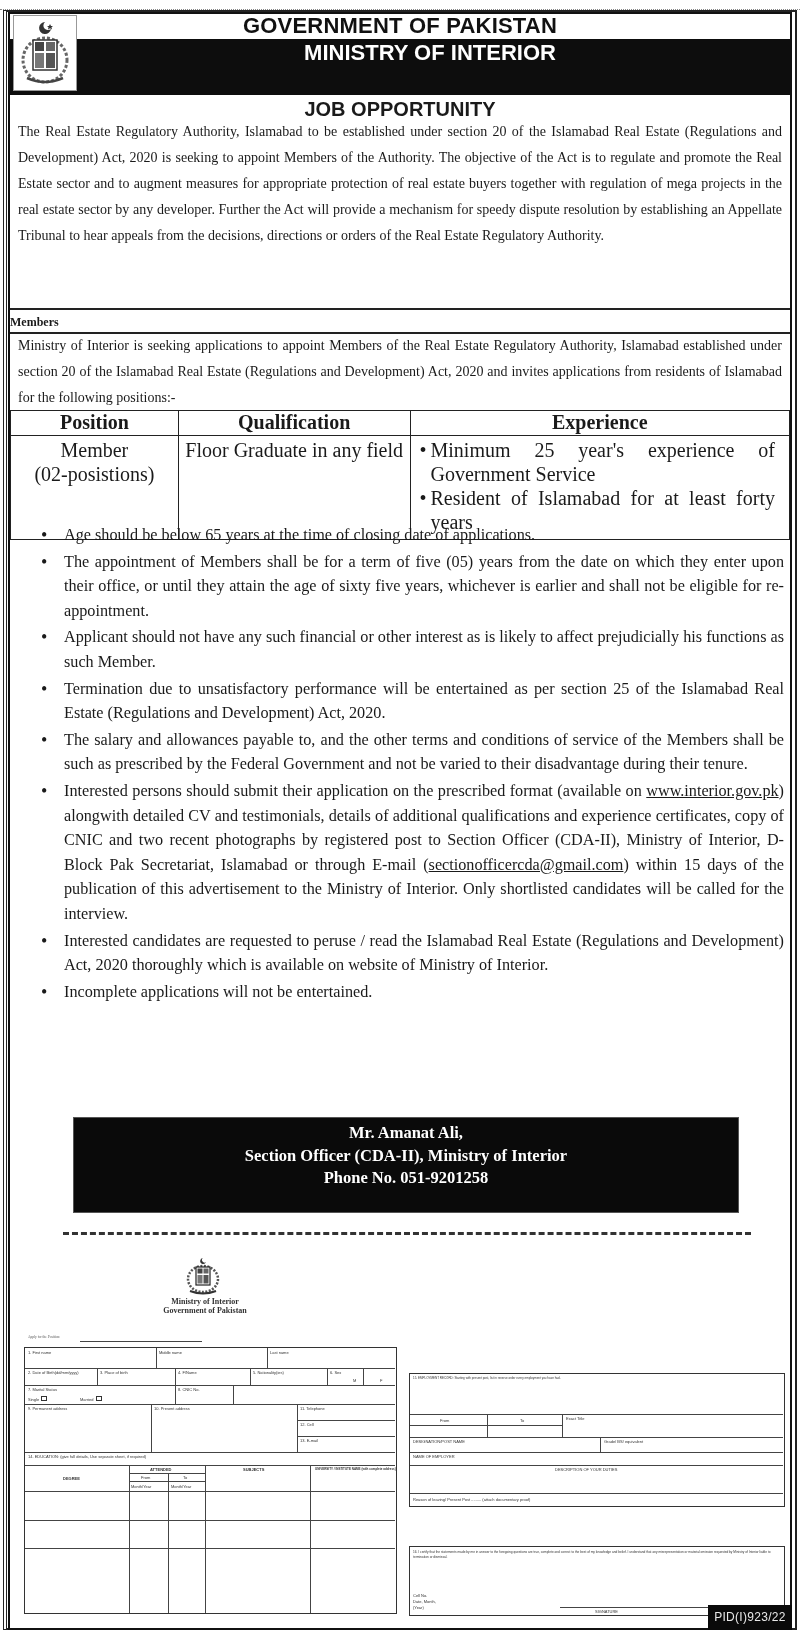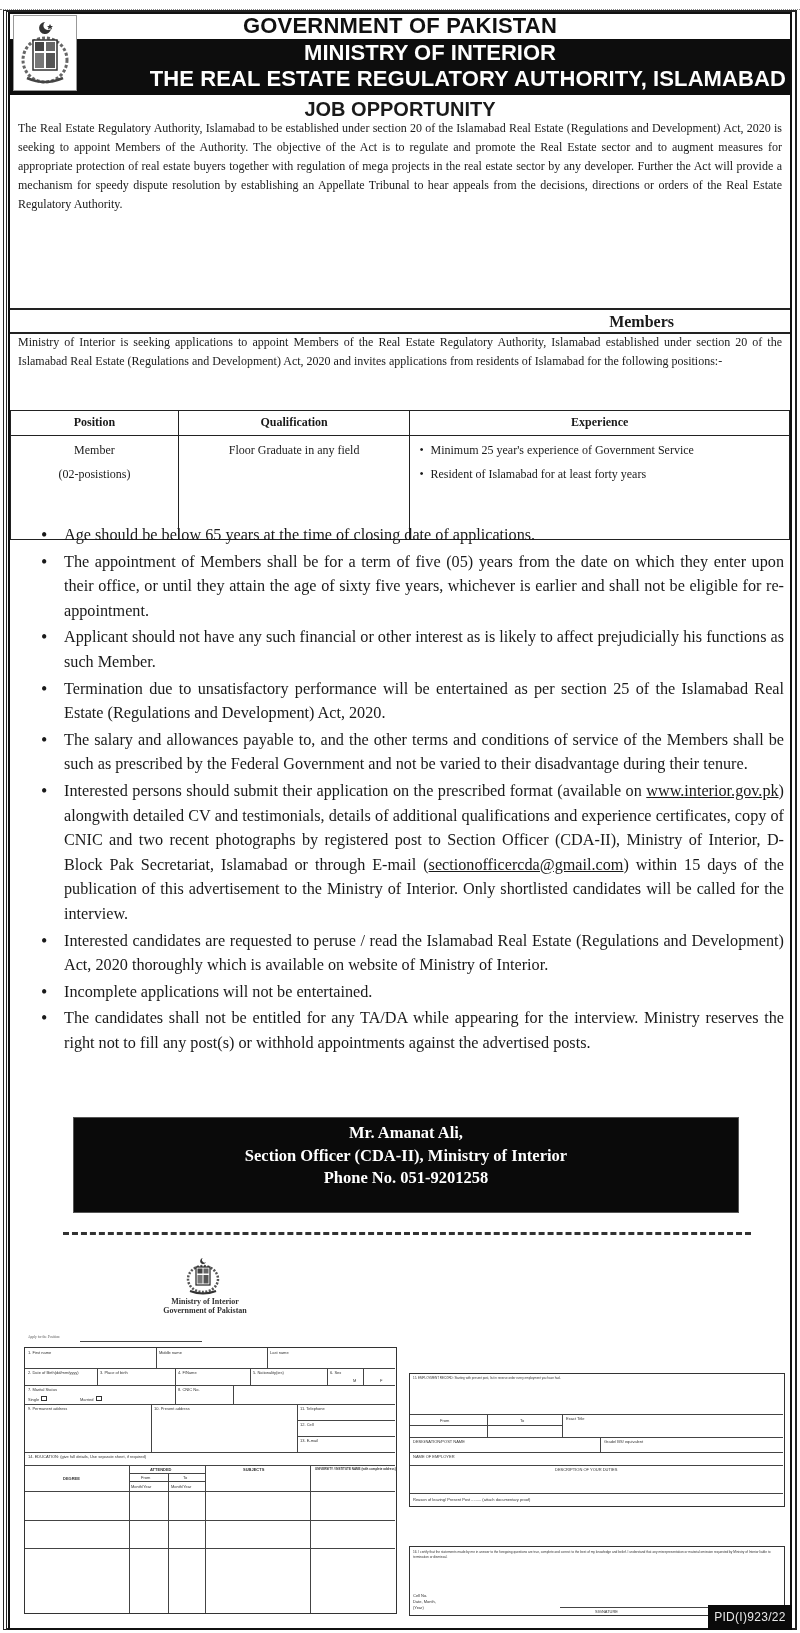--- a/index.html
+++ b/index.html
@@ -13,30 +13,30 @@
   
   .header { position: absolute; left: 10px; top: 13px; width: 780px; height: 82px; }
   .emblem-box { position: absolute; left: 3px; top: 2px; width: 64px; height: 76px; background: #fff; border: 1px solid #999; display: flex; align-items: center; justify-content: center; z-index: 2; }
   .title1 { position: absolute; left: 0; top: 0; width: 780px; height: 26px; text-align: center; font-family: "Liberation Sans", sans-serif; font-weight: bold; font-size: 22px; line-height: 26px; color: #111; letter-spacing: 0.2px; }
   .black-band { position: absolute; left: 0; top: 26px; width: 780px; height: 56px; background: #0d0d0d; }
   .title2 { position: absolute; left: 60px; top: 27px; width: 720px; text-align: center; font-family: "Liberation Sans", sans-serif; font-weight: bold; font-size: 22px; line-height: 26px; color: #fff; }
   .title3 { position: absolute; left: 60px; top: 53px; width: 720px; text-align: right; padding-right: 4px; font-family: "Liberation Sans", sans-serif; font-weight: bold; font-size: 22px; line-height: 26px; color: #fff; letter-spacing: 0.1px; }
 
   .job-title { position: absolute; left: 10px; top: 97px; width: 780px; text-align: center; font-family: "Liberation Sans", sans-serif; font-weight: bold; font-size: 20px; line-height: 24px; }
 
-  .para { position: absolute; text-align: justify; font-size: 12px; line-height: 19px; }
+  .para { position: absolute; text-align: justify; font-size: 14px; line-height: 26px; }
   .para1 { left: 18px; top: 119px; width: 764px; }
 
   .sep-line { position: absolute; left: 10px; height: 2px; background: #222; width: 780px; }
 
-  .members-title { position: absolute; left: 10px; top: 311px; width: 664px; text-align: right; font-weight: bold; font-size: 16px; line-height: 22px; }
+  .members-title { position: absolute; left: 10px; top: 311px; width: 664px; text-align: left; font-weight: bold; font-size: 12px; line-height: 22px; }
   .para2 { left: 18px; top: 333px; width: 764px; }
 
   
-  .pos-table { position: absolute; left: 10px; top: 410px; width: 780px; border-collapse: collapse; font-size: 12px; }
+  .pos-table { position: absolute; left: 10px; top: 410px; width: 780px; border-collapse: collapse; font-size: 20px; }
   .pos-table th, .pos-table td { border: 1.5px solid #222; vertical-align: top; }
   .pos-table th { font-weight: bold; height: 25px; line-height: 23px; text-align: center; }
   .pos-table td { height: 104px; line-height: 24px; padding-top: 2px; }
   .col-pos { width: 168px; text-align: center; }
   .col-qual { width: 232px; text-align: center; }
   .col-exp { width: 380px; border-radius: 7px; }
   .exp-list { list-style: none; padding: 0 14px 0 20px; }
   .exp-list li { position: relative; text-align: justify; text-align-last: left; }
   .exp-list li::before { content: "•"; position: absolute; left: -11px; }
 
@@ -84,21 +84,20 @@
       <rect x="16" y="22" width="24" height="30" fill="#fff" stroke="#333" stroke-width="1.5"></rect>
       <rect x="18" y="24" width="9" height="9" fill="#444"></rect>
       <rect x="29" y="24" width="9" height="9" fill="#666"></rect>
       <rect x="18" y="35" width="9" height="15" fill="#777"></rect>
       <rect x="29" y="35" width="9" height="15" fill="#555"></rect>
       <path d="M10 60 Q28 68 46 60" fill="none" stroke="#444" stroke-width="2.5"></path>
     </svg>
   </div>
   <div class="title1">GOVERNMENT OF PAKISTAN</div>
   <div class="title2">MINISTRY OF INTERIOR</div>
-  <div class="title3">THE REAL ESTATE REGULATORY AUTHORITY, ISLAMABAD</div>
 </div>
 
 <div class="job-title">JOB OPPORTUNITY</div>
 
 <div class="para para1">The Real Estate Regulatory Authority, Islamabad to be established under section 20 of the Islamabad Real Estate (Regulations and Development) Act, 2020 is seeking to appoint Members of the Authority. The objective of the Act is to regulate and promote the Real Estate sector and to augment measures for appropriate protection of real estate buyers together with regulation of mega projects in the real estate sector by any developer. Further the Act will provide a mechanism for speedy dispute resolution by establishing an Appellate Tribunal to hear appeals from the decisions, directions or orders of the Real Estate Regulatory Authority.</div>
 
 <div class="sep-line" style="top:308px;"></div>
 <div class="members-title">Members</div>
 <div class="sep-line" style="top:332px; height:1.5px;"></div>
 <div class="para para2">Ministry of Interior is seeking applications to appoint Members of the Real Estate Regulatory Authority, Islamabad established under section 20 of the Islamabad Real Estate (Regulations and Development) Act, 2020 and invites applications from residents of Islamabad for the following positions:-</div>
@@ -130,21 +129,20 @@
 
 <ul class="bullets">
   <li>Age should be below 65 years at the time of closing date of applications.</li>
   <li>The appointment of Members shall be for a term of five (05) years from the date on which they enter upon their office, or until they attain the age of sixty five years, whichever is earlier and shall not be eligible for re-appointment.</li>
   <li>Applicant should not have any such financial or other interest as is likely to affect prejudicially his functions as such Member.</li>
   <li>Termination due to unsatisfactory performance will be entertained as per section 25 of the Islamabad Real Estate (Regulations and Development) Act, 2020.</li>
   <li>The salary and allowances payable to, and the other terms and conditions of service of the Members shall be such as prescribed by the Federal Government and not be varied to their disadvantage during their tenure.</li>
   <li><span>Interested persons should submit their application on the prescribed format (available on </span><span class="u">www.interior.gov.pk</span><span>) alongwith detailed CV and testimonials, details of additional qualifications and experience certificates, copy of CNIC and two recent photographs by registered post to Section Officer (CDA-II), Ministry of Interior, D-Block Pak Secretariat, Islamabad or through E-mail (</span><span class="u">sectionofficercda@gmail.com</span><span>) within 15 days of the publication of this advertisement to the Ministry of Interior. Only shortlisted candidates will be called for the interview.</span></li>
   <li>Interested candidates are requested to peruse / read the Islamabad Real Estate (Regulations and Development) Act, 2020 thoroughly which is available on website of Ministry of Interior.</li>
   <li>Incomplete applications will not be entertained.</li>
-  <li>The candidates shall not be entitled for any TA/DA while appearing for the interview. Ministry reserves the right not to fill any post(s) or withhold appointments against the advertised posts.</li>
 </ul>
 
 <div class="contact">
   <div>Mr. Amanat Ali,</div>
   <div>Section Officer (CDA-II), Ministry of Interior</div>
   <div>Phone No. 051-9201258</div>
 </div>
 
 <div class="dash-line"></div>
 

